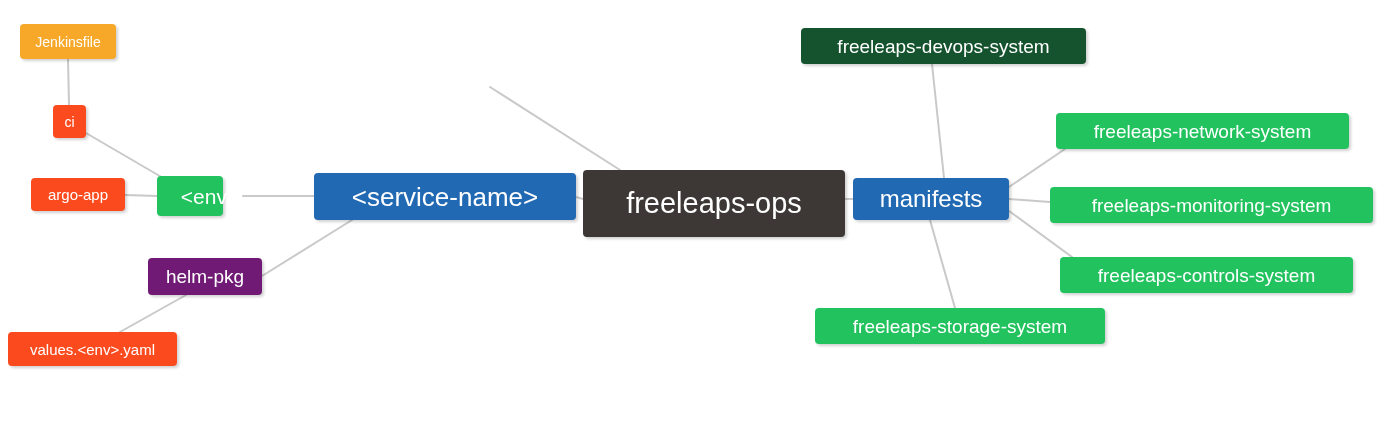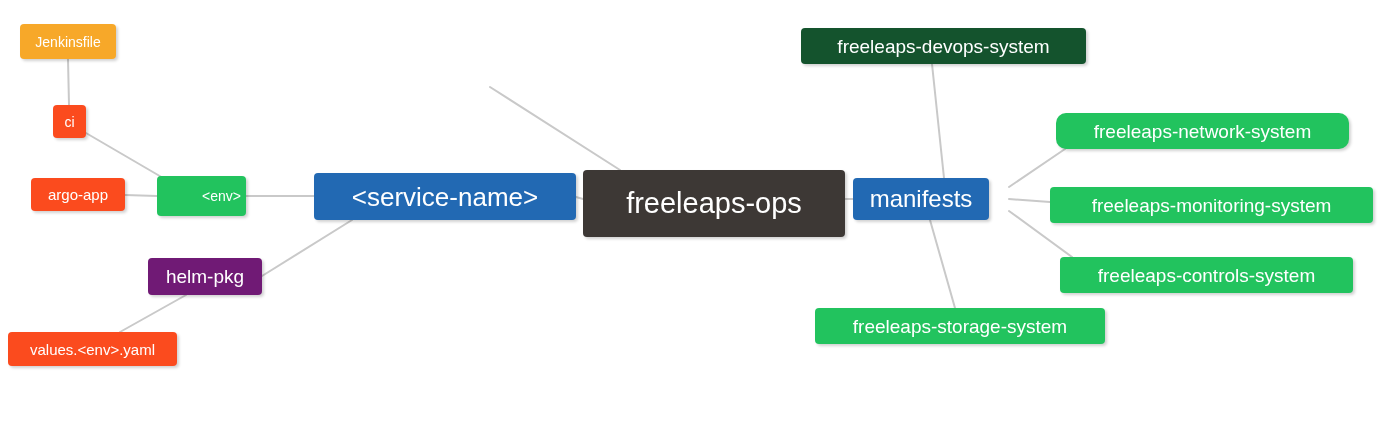--- a/index.html
+++ b/index.html
@@ -66,42 +66,42 @@
     </svg>
 <div class="node" style="left: 20px; top: 24px; width: 96px; height: 35px; background: rgb(247, 168, 41); font-size: 14px;">
       <span>Jenkinsfile</span>
     </div>
     <div class="node" style="left: 53px; top: 105px; width: 33px; height: 33px; background: rgb(251, 75, 30); font-size: 14px;">
       <span>ci</span>
     </div>
     <div class="node" style="left: 31px; top: 178px; width: 94px; height: 33px; background: rgb(251, 75, 30); font-size: 15px;">
       <span>argo-app</span>
     </div>
-    <div class="node" style="left: 157px; top: 176px; width: 89px; height: 40px; background: rgb(34, 195, 94); font-size: 14px; padding-left: 40px;">
+    <div class="node" style="left: 157px; top: 176px; width: 66px; height: 40px; background: rgb(34, 195, 94); font-size: 21px; padding-left: 40px;">
       <span>&lt;env&gt;</span>
     </div>
     <div class="node" style="left: 148px; top: 258px; width: 114px; height: 37px; background: #701a75; font-size: 19px;">
       <span>helm-pkg</span>
     </div>
     <div class="node" style="left: 8px; top: 332px; width: 169px; height: 34px; background: rgb(251, 75, 30); font-size: 15px;">
       <span>values.&lt;env&gt;.yaml</span>
     </div>
     <div class="node" style="left: 314px; top: 173px; width: 262px; height: 47px; background: rgb(34, 105, 179); font-size: 26px;">
       <span>&lt;service-name&gt;</span>
     </div>
     <div class="node" style="left: 583px; top: 170px; width: 262px; height: 67px; background: rgb(61, 56, 53); font-size: 29px;">
       <span>freeleaps-ops</span>
     </div>
-    <div class="node" style="left: 853px; top: 178px; width: 136px; height: 42px; background: rgb(34, 105, 179); font-size: 24px;">
+    <div class="node" style="left: 853px; top: 178px; width: 156px; height: 42px; background: rgb(34, 105, 179); font-size: 24px;">
       <span>manifests</span>
     </div>
     <div class="node" style="left: 801px; top: 28px; width: 285px; height: 36px; background: #14532d; font-size: 19px;">
       <span>freeleaps-devops-system</span>
     </div>
-    <div class="node" style="left: 1056px; top: 113px; width: 293px; height: 36px; background: rgb(34, 195, 94); font-size: 19px; border-radius: 10px;">
+    <div class="node" style="left: 1056px; top: 113px; width: 293px; height: 36px; background: rgb(34, 195, 94); font-size: 19px;">
       <span>freeleaps-network-system</span>
     </div>
     <div class="node" style="left: 1050px; top: 187px; width: 323px; height: 36px; background: rgb(34, 195, 94); font-size: 19px;">
       <span>freeleaps-monitoring-system</span>
     </div>
     <div class="node" style="left: 815px; top: 308px; width: 290px; height: 36px; background: rgb(34, 195, 94); font-size: 19px;">
       <span>freeleaps-storage-system</span>
     </div>
     <div class="node" style="left: 1060px; top: 257px; width: 293px; height: 36px; background: rgb(34, 195, 94); font-size: 19px;">
       <span>freeleaps-controls-system</span>

